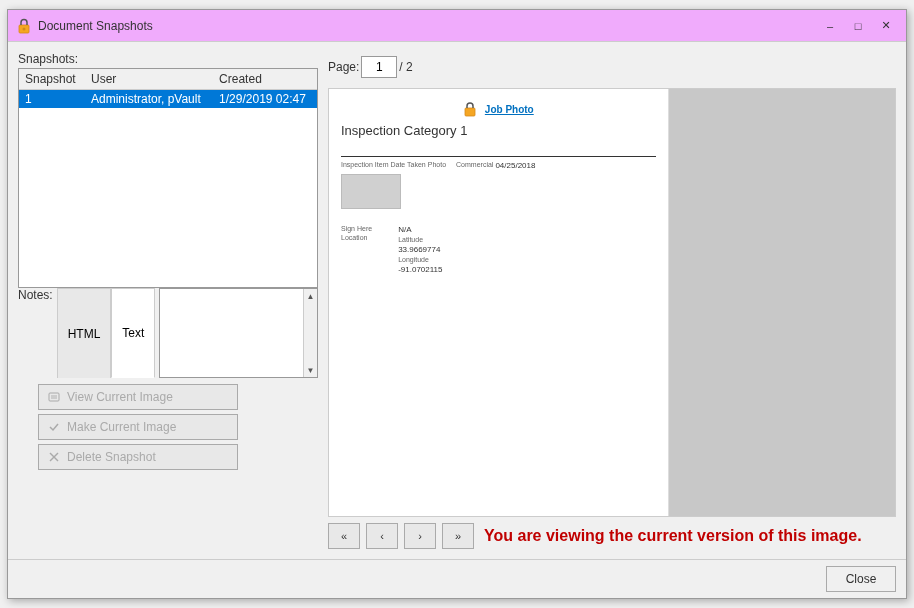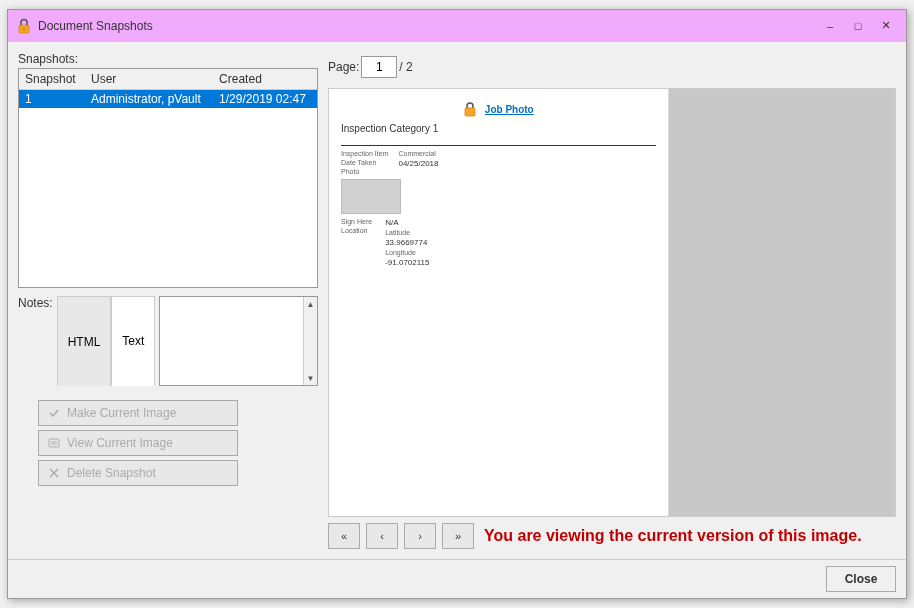--- a/index.html
+++ b/index.html
@@ -63,21 +63,20 @@
       flex: 1;
       display: flex;
       flex-direction: row;
       padding: 10px;
       gap: 10px;
     }
     .left-panel {
       width: 300px;
       display: flex;
       flex-direction: column;
-      gap: 8px;
     }
     .section-label {
       font-size: 12px;
       color: #333;
       margin-bottom: 2px;
     }
     .snapshot-table-container {
       border: 1px solid #999;
       background: #fff;
       height: 220px;
@@ -259,55 +258,55 @@
       margin-bottom: 6px;
       justify-content: center;
     }
     .doc-title {
       color: #0070c0;
       font-size: 10px;
       font-weight: bold;
       text-decoration: underline;
     }
     .doc-category {
-      font-size: 10px;
+      font-size: 13px;
       color: #333;
       border-bottom: 1px solid #333;
       margin-bottom: 4px;
-      padding-bottom: 11px;
+      padding-bottom: 18px;
     }
     .doc-fields {
       display: flex;
       gap: 10px;
       margin-bottom: 4px;
     }
     .doc-field-group {
       display: flex;
-      flex-direction: column;
+      flex-direction: row;
       gap: 2px;
     }
     .doc-field-label {
       font-size: 7px;
       color: #666;
     }
     .doc-field-value {
       font-size: 8px;
       color: #333;
     }
     .doc-photo-placeholder {
       width: 60px;
       height: 35px;
       background: #d0d0d0;
       border: 1px solid #bbb;
       margin: 4px 0;
     }
     .doc-sign-section {
       display: flex;
-      gap: 13px;
-      margin-top: 4px;
+      gap: 26px;
+      margin-top: 16px;
     }
     .doc-sign-col {
       display: flex;
       flex-direction: column;
       gap: 2px;
     }
     .nav-controls {
       display: flex;
       align-items: center;
       gap: 6px;
@@ -342,21 +341,20 @@
       width: 70px;
       height: 26px;
       background: #f0f0f0;
       border: 1px solid #aaa;
       cursor: pointer;
       font-size: 12px;
       color: #333;
       display: flex;
       align-items: center;
       justify-content: center;
-      font-weight: bold;
     }
     .lock-icon-svg {
       width: 16px;
       height: 18px;
     }
   </style>
 </head>
 <body>
 
 <div class="window">
@@ -414,33 +412,33 @@
             <div class="scrollbar-arrow">▲</div>
             <div class="scrollbar-arrow">▼</div>
           </div>
         </div>
       </div>
 
       <div class="action-buttons">
         <button class="action-btn">
           <span class="btn-icon">
             <svg width="12" height="12" viewBox="0 0 12 12" fill="none">
-              <polyline points="2,6 5,9 10,3" stroke="#aaa" stroke-width="1.5" fill="none"></polyline>
-            </svg>
-          </span>
-          <span>Make Current Image</span>
-        </button>
-        <button class="action-btn">
-          <span class="btn-icon">
-            <svg width="12" height="12" viewBox="0 0 12 12" fill="none">
               <rect x="1" y="2" width="10" height="8" rx="1" stroke="#aaa" stroke-width="1" fill="none"></rect>
               <rect x="3" y="4" width="6" height="4" fill="#ccc"></rect>
             </svg>
           </span>
           <span>View Current Image</span>
+        </button>
+        <button class="action-btn">
+          <span class="btn-icon">
+            <svg width="12" height="12" viewBox="0 0 12 12" fill="none">
+              <polyline points="2,6 5,9 10,3" stroke="#aaa" stroke-width="1.5" fill="none"></polyline>
+            </svg>
+          </span>
+          <span>Make Current Image</span>
         </button>
         <button class="action-btn">
           <span class="btn-icon">
             <svg width="12" height="12" viewBox="0 0 12 12" fill="none">
               <line x1="2" y1="2" x2="10" y2="10" stroke="#aaa" stroke-width="1.5"></line>
               <line x1="10" y1="2" x2="2" y2="10" stroke="#aaa" stroke-width="1.5"></line>
             </svg>
           </span>
           <span>Delete Snapshot</span>
         </button>

